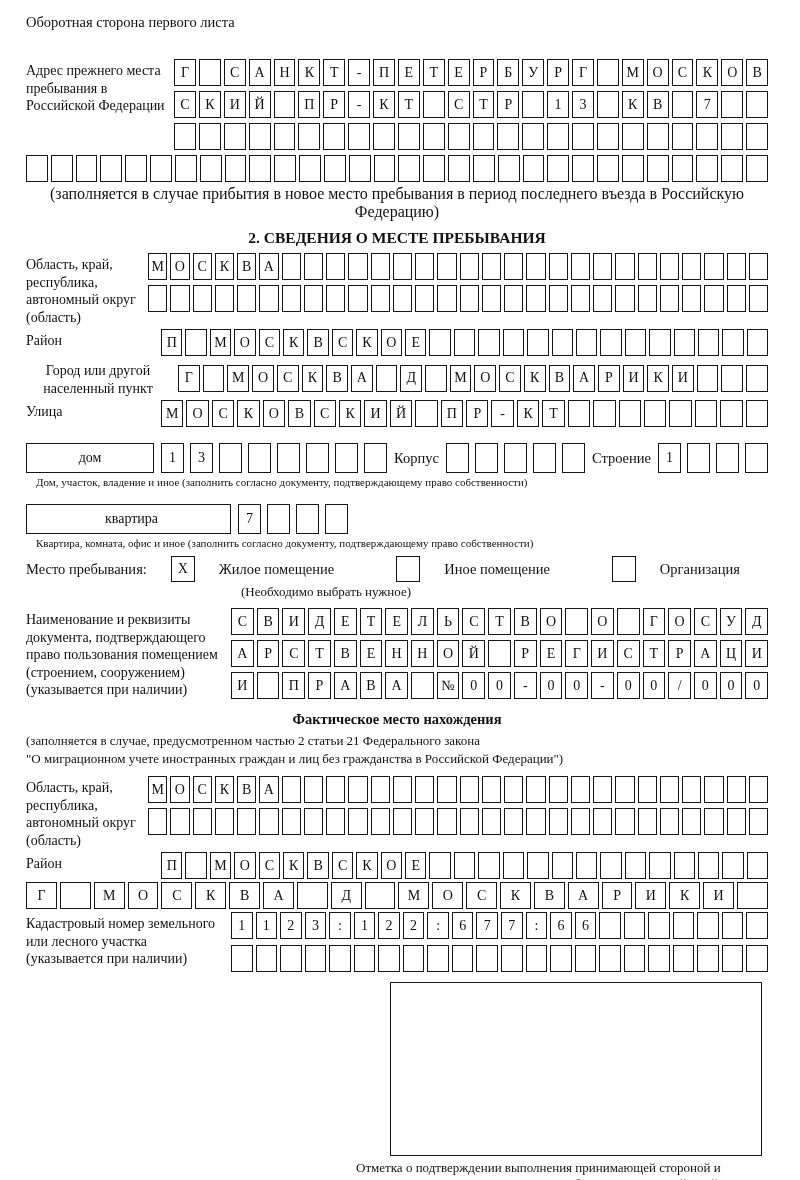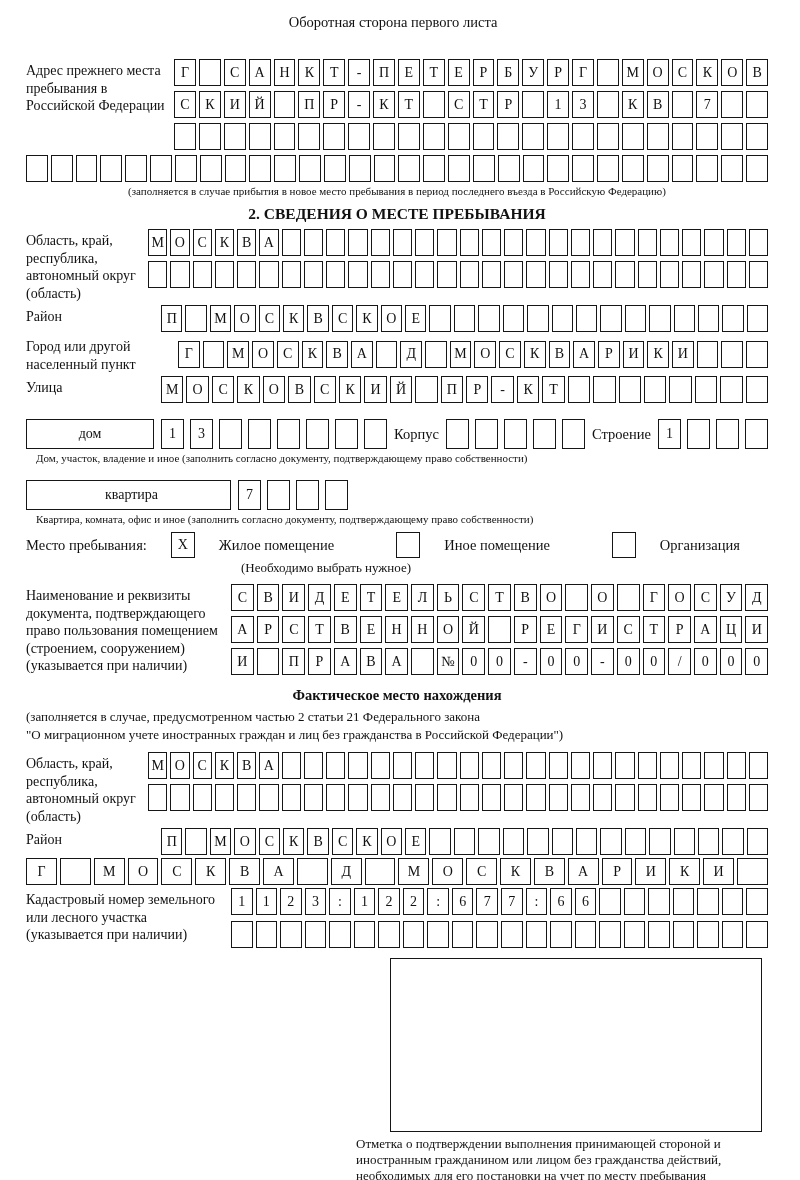--- a/index.html
+++ b/index.html
@@ -6,45 +6,45 @@
   html,body { width: 800px; background: #ffffff; }
   body {
     font-family: "Liberation Serif", "DejaVu Serif", serif;
     color: #111;
     width: 800px;
     height: 1180px;
     overflow: hidden;
   }
   .page { padding: 14px 32px 10px 26px; }
 
-  .hdr { text-align: center; font-size: 14.5px; padding-right: 8px; margin-bottom: 28px; }
+  .hdr { text-align: left; font-size: 14.5px; padding-right: 8px; margin-bottom: 28px; }
 
   .field { display: flex; margin: 3px 0; }
   .flabel { font-size: 14px; line-height: 17.5px; padding-top: 3px; padding-right: 8px; }
   .lw120 { flex: 0 0 122px; }
   .lw135 { flex: 0 0 135px; }
   .lw145 { flex: 0 0 148px; }
-  .lw150 { flex: 0 0 152px; }
+  .lw150 { flex: 0 0 152px; text-align: center; }
   .lw175 { flex: 0 0 178px; }
   .lw200 { flex: 0 0 205px; }
   .rows { flex: 1; display: flex; flex-direction: column; gap: 5px; }
 
   .boxrow { display: flex; column-gap: 3px; width: 100%; }
   .cbox {
     flex: 1 1 0; min-width: 0; height: 27px;
     border: 1.6px solid #161616;
     display: flex; align-items: center; justify-content: center;
     font-size: 14px; line-height: 1; background: #fff;
     overflow: hidden;
   }
   .fixedrow { width: auto; }
   .fixedrow .cbox { flex: 0 0 23px; }
   .gap6 { column-gap: 6px; }
 
-  .note { font-size: 11px; text-align: center; margin: 3px 0 7px; }
+  .note { font-size: 16px; text-align: center; margin: 3px 0 7px; }
   .note-left { font-size: 11px; text-align: left; margin: 3px 0 7px; padding-left: 10px; }
 
   .sectitle { text-align: center; font-weight: bold; font-size: 15.5px; margin: 8px 0 6px; }
   .subtitle { text-align: center; font-weight: bold; font-size: 14.5px; margin: 12px 0 4px; }
 
   .houseline { display: flex; align-items: center; gap: 7px; margin: 16px 0 3px; }
   .widebox {
     border: 1.6px solid #161616; height: 30px;
     display: flex; align-items: center; justify-content: center;
     font-size: 14px;

